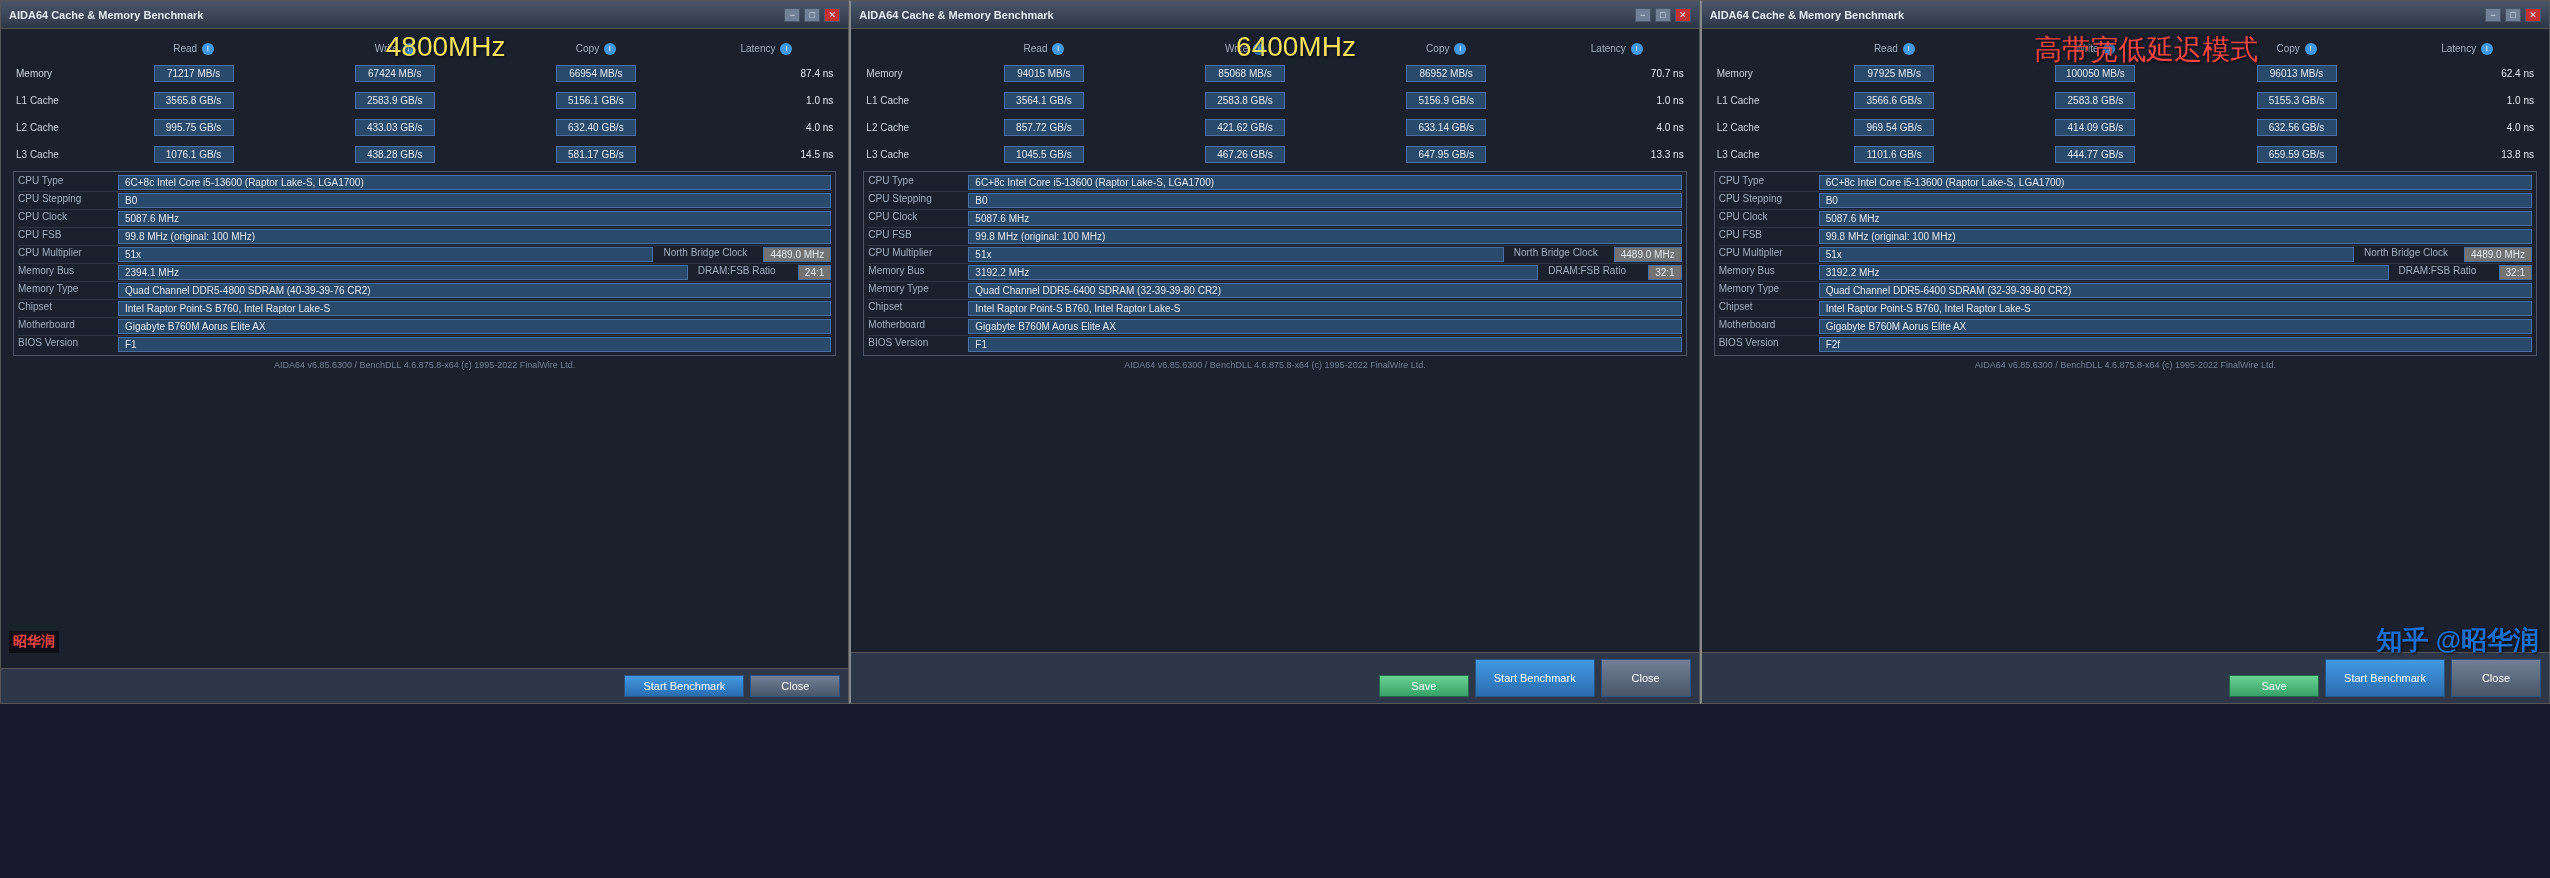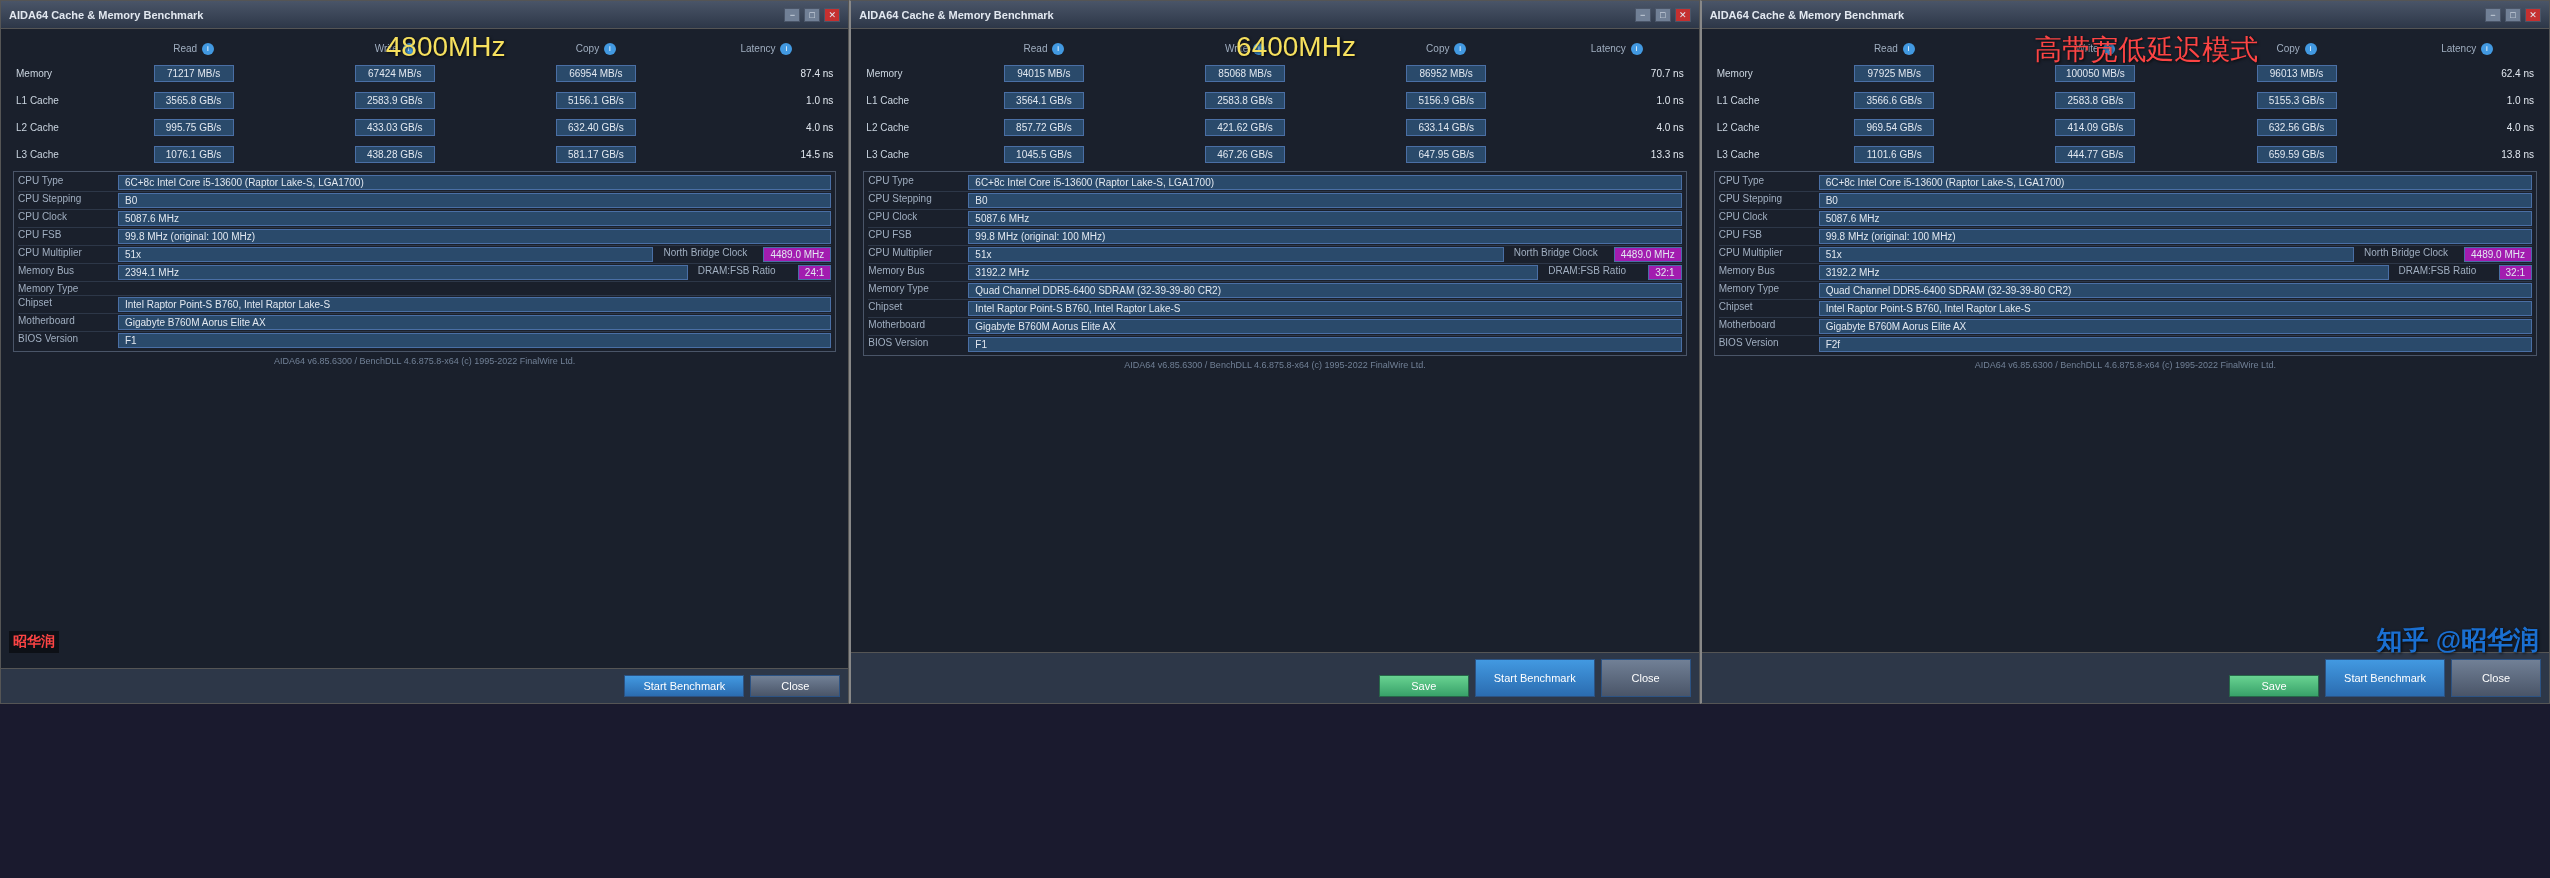--- a/index.html
+++ b/index.html
@@ -138,21 +138,21 @@
       color: #e2e8f0;
       font-size: 10px;
       background: #2a4a6b;
       border: 1px solid #4a6fa5;
       padding: 1px 6px;
       flex: 1;
     }
     .info-value-half {
       color: #e2e8f0;
       font-size: 10px;
-      background: #a21caf;
+      background: #737373;
       border: 1px solid #4a6fa5;
       padding: 1px 6px;
     }
     .footer-text {
       color: #718096;
       font-size: 9px;
       text-align: center;
       padding: 2px;
     }
     .button-bar {
@@ -301,20 +301,21 @@
             <span class="info-value-half">4489.0 MHz</span>
           </div>
           <div class="info-row">
             <span class="info-label">Memory Bus</span>
             <span class="info-value">2394.1 MHz</span>
             <span class="info-label" style="margin-left: 10px;">DRAM:FSB Ratio</span>
             <span class="info-value-half">24:1</span>
           </div>
           <div class="info-row">
             <span class="info-label">Memory Type</span>
+            <span class="info-value">Quad Channel DDR5-4800 SDRAM  (40-39-39-76 CR2)</span>
           </div>
           <div class="info-row">
             <span class="info-label">Chipset</span>
             <span class="info-value">Intel Raptor Point-S B760, Intel Raptor Lake-S</span>
           </div>
           <div class="info-row">
             <span class="info-label">Motherboard</span>
             <span class="info-value">Gigabyte B760M Aorus Elite AX</span>
           </div>
           <div class="info-row">

